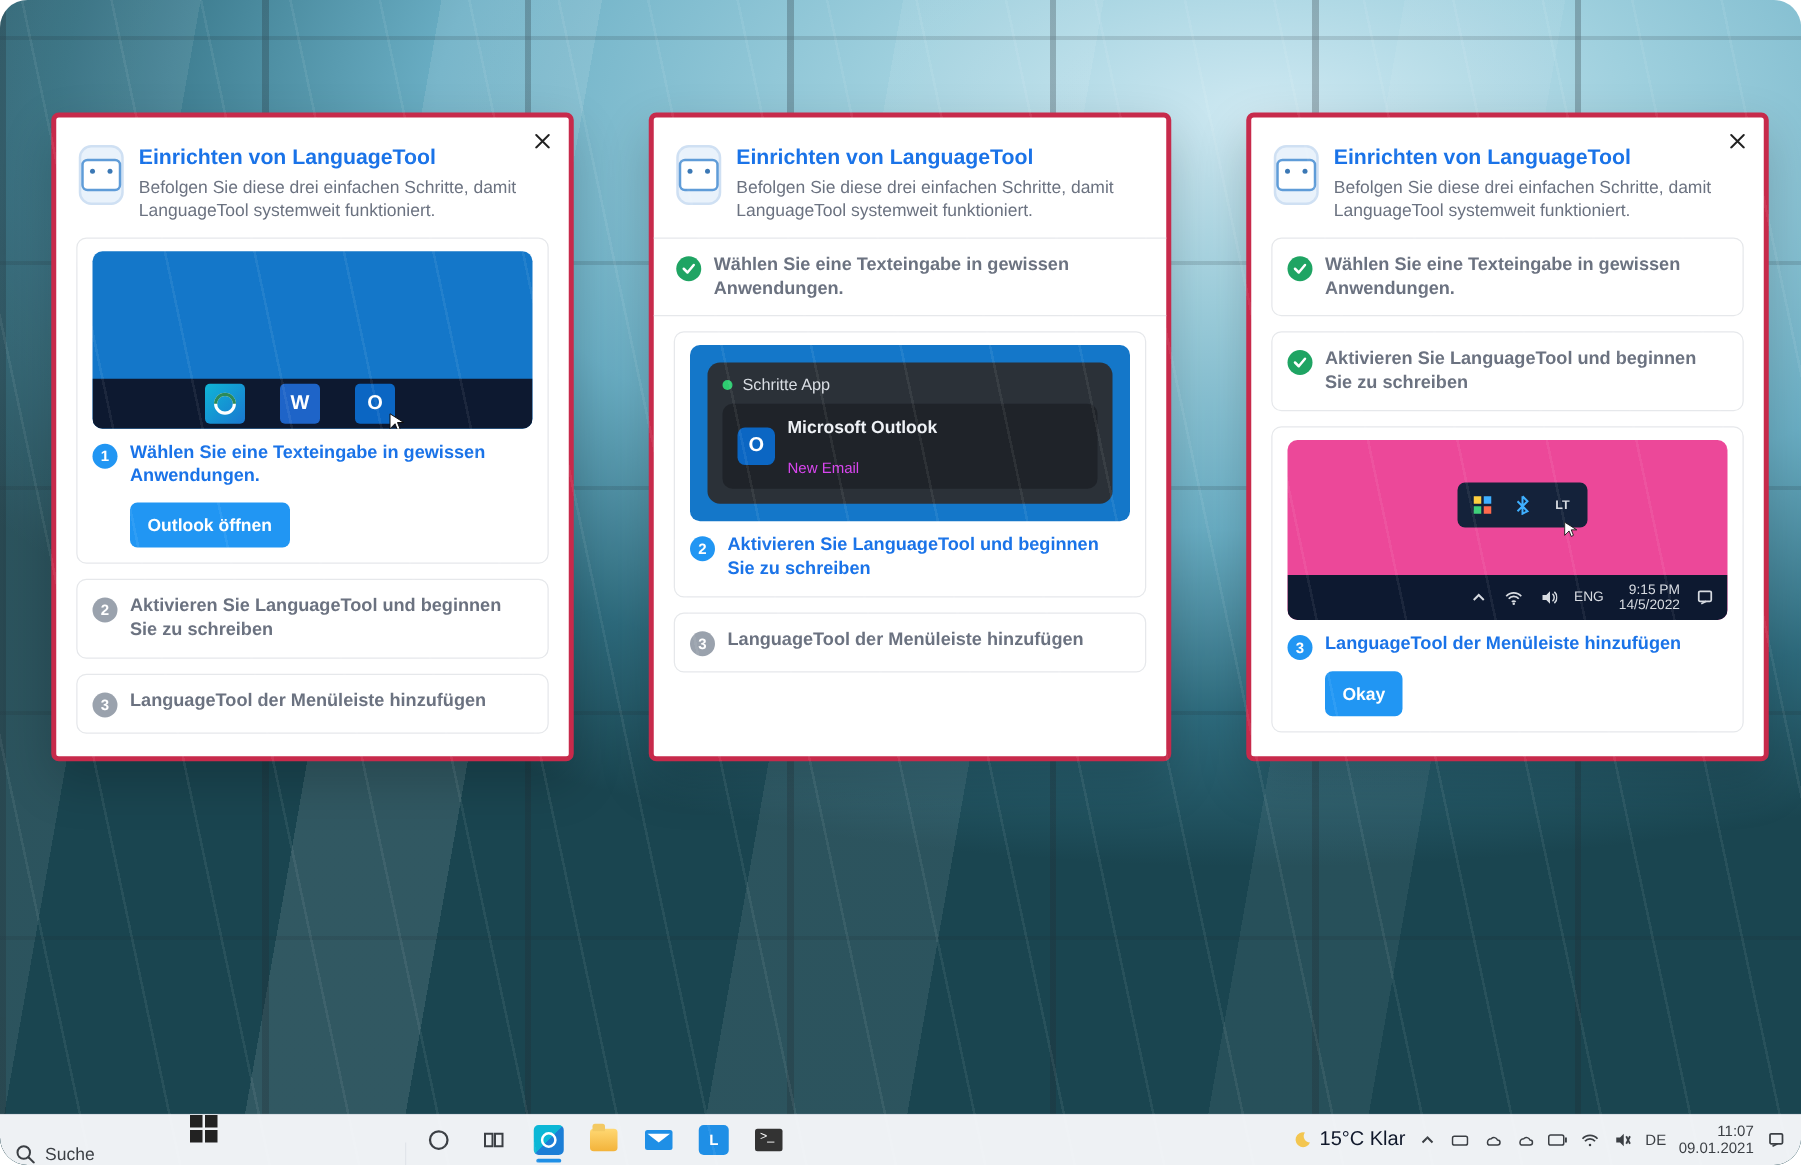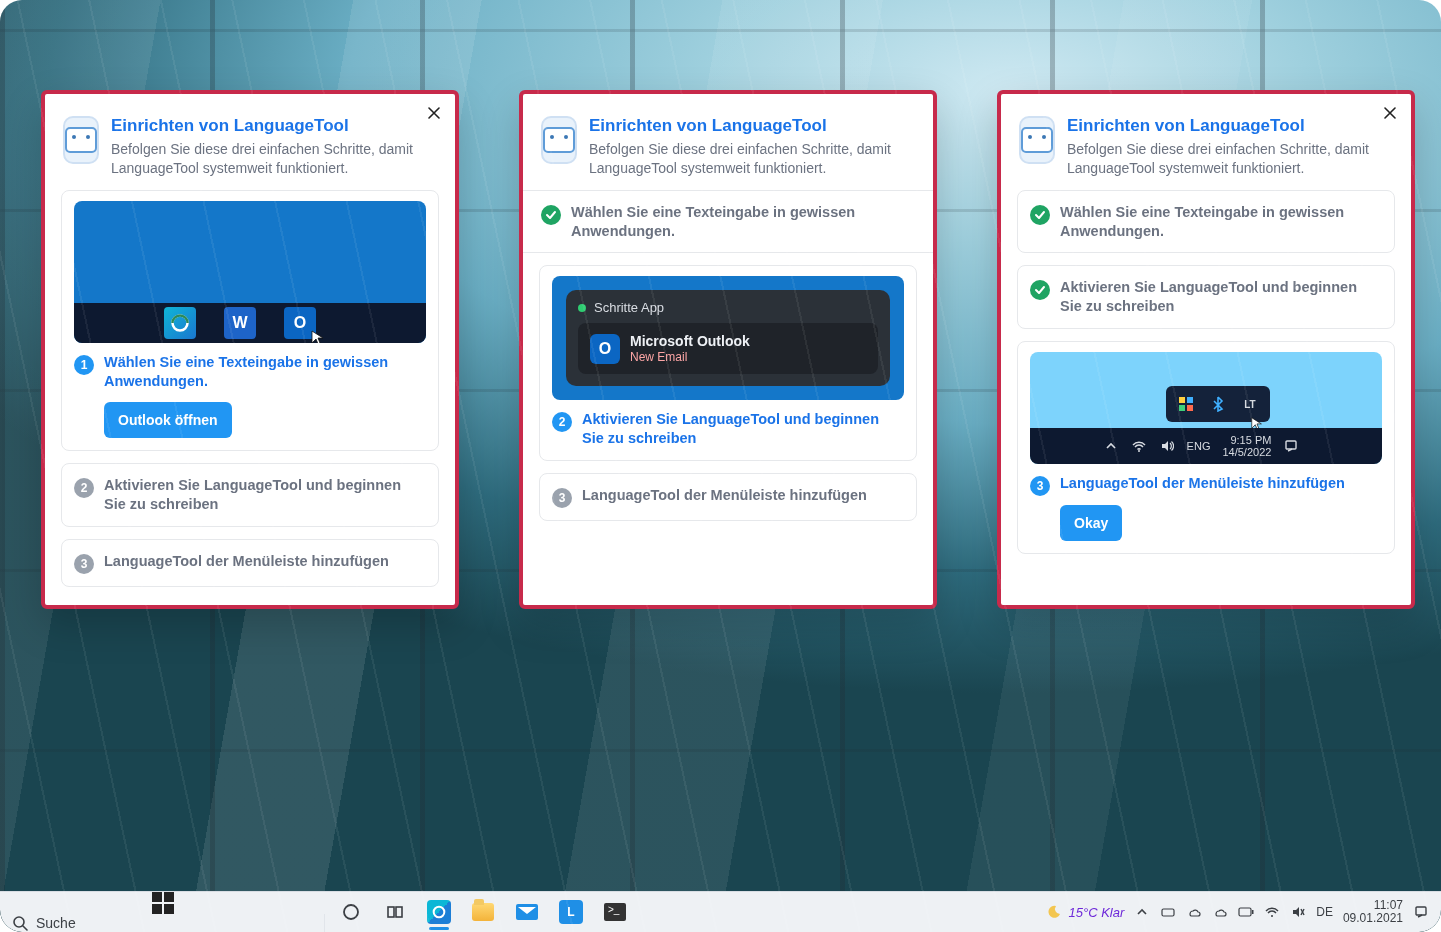--- a/index.html
+++ b/index.html
@@ -70,21 +70,21 @@
   .folder-chip::before { content:""; position:absolute; top:-4px; left:2px; width:10px; height:6px; background:#f3c963; border-radius:2px 2px 0 0; }
   .mail-chip { width:22px; height:16px; background:#1f8fe6; border-radius:2px; position:relative; }
   .mail-chip::before { content:""; position:absolute; left:2px; right:2px; top:3px; height:0; border-left:9px solid transparent; border-right:9px solid transparent; border-top:7px solid #fff; }
   .term-chip { width:22px; height:18px; background:#333; border-radius:2px; position:relative; }
   .term-chip::before { content:">_"; color:#fff; font-size:10px; position:absolute; left:4px; top:1px; }
   .edge { background:linear-gradient(135deg,#0bb7d6 0 50%, #1c7ed6 50% 100%); }
   .edge svg { display:block; }
   .lchip { background:#1f8fe6; }
   .lchip::after { content:"L"; }
   .sys-ico { width:16px; height:16px; display:inline-flex; align-items:center; justify-content:center; color:#3b3f44; }
-  .weather { display:flex; align-items:center; gap:6px; font-size:13px; color:#6d28d9;font-style:italic; }
+  .weather { display:flex; align-items:center; gap:6px; font-size:16px; color:#0f172a; }
   .clock { text-align:right; line-height:1.1; font-size:12px; }
 
   
   .cards { position:absolute; left:15px; right:0; top:90px; display:flex; justify-content:center; gap:60px; }
   .card {
     width:378px; max-width:378px; background:var(--card-bg);
     border:4px solid var(--page-border); border-radius:6px;
     box-shadow: 0 16px 40px rgba(0,0,0,0.18);
     position:relative; padding:16px 16px 18px 16px;
   }
@@ -141,32 +141,32 @@
   .cursor.sm { width:14px; height:14px; }
 
   
   .illu2 { background:#1477c9; padding:14px; }
   .sys-panel { background:var(--sys-bg); border-radius:10px; padding:10px 12px 12px; color:#d9dde3; }
   .sys-panel .hdr { display:flex; gap:8px; align-items:center; font-size:13px; margin-bottom:8px; }
   .sys-panel .dot { width:8px; height:8px; border-radius:50%; background:#2ecc71; }
   .sys-card { background:var(--sys-bg2); border-radius:8px; padding:10px 12px; display:flex; align-items:center; gap:10px; }
   .sys-card .ochip { width:30px; height:30px; border-radius:6px; background:#0b66c3; color:#fff; display:flex; align-items:center; justify-content:center; font-weight:700; }
   .sys-card .txt .t1 { color:#eef1f5; font-size:14px; font-weight:600; }
-  .sys-card .txt .t2 { color:#fca5a5; font-size:12px; margin-top:1px; }
+  .sys-card .txt .t2 { color:#d946ef; font-size:12px; margin-top:18px; }
   .sys-toggle-row { display:flex; align-items:center; justify-content:space-between; background:var(--sys-bg2); border-radius:8px; padding:10px 12px; margin-top:8px; position:relative; }
   .sys-toggle-row .left { display:flex; align-items:center; gap:10px; color:#d9dde3; font-size:14px; }
   .sys-toggle-row .sqico { width:20px; height:20px; border-radius:4px; border:1.5px solid #9aa2ad; display:flex; align-items:center; justify-content:center; }
   .toggle { width:40px; height:22px; border-radius:12px; background:#596273; position:relative; }
   .toggle .knob { position:absolute; left:3px; top:3px; width:16px; height:16px; border-radius:50%; background:#e9edf2; }
 
   
-  .illu3 { background:#7dd3fc; height:112px; position:relative; }
+  .illu3 { background:#ec4899; height:144px; position:relative; }
   .illu3 .tray-pop { position:absolute; top:34px; right:112px; background:#14223a; border-radius:6px; padding:8px 10px; display:flex; gap:12px; align-items:center; }
   .tray-pop .ti { width:20px; height:20px; display:flex; align-items:center; justify-content:center; color:#cdd6e1; }
-  .illu3 .tbar2 { position:absolute; left:0; right:0; bottom:0; height:36px; background:#0d1930; color:#d7dbe1; display:flex; align-items:center; justify-content:center; gap:12px; padding-right:10px; font-size:11px; }
+  .illu3 .tbar2 { position:absolute; left:0; right:0; bottom:0; height:36px; background:#0d1930; color:#d7dbe1; display:flex; align-items:center; justify-content:flex-end; gap:12px; padding-right:10px; font-size:11px; }
   .tbar2 .ti { width:16px; height:16px; display:flex; align-items:center; justify-content:center; }
 
   .spacer-hr { border:none; border-top:1px solid var(--border); margin:12px -16px; }
 
   
   .row-inline { display:flex; gap:10px; align-items:flex-start; }
 </style>
 </head>
 <body>
 

